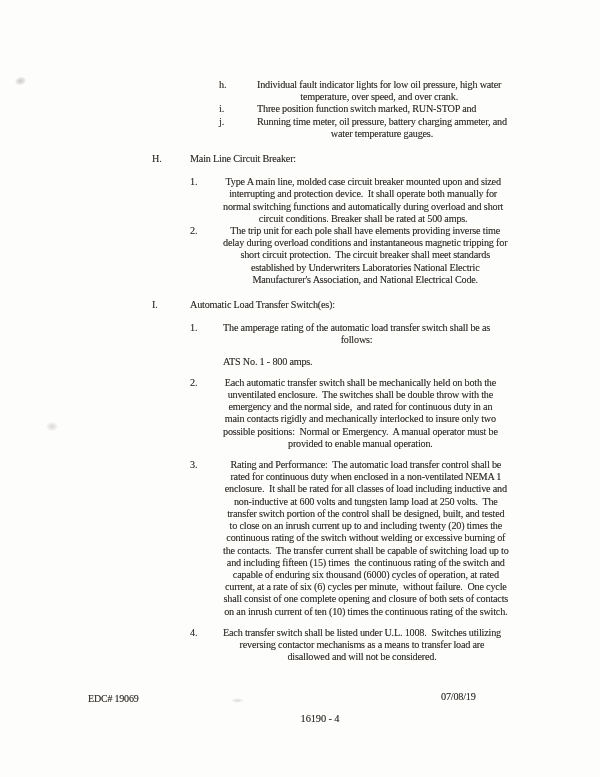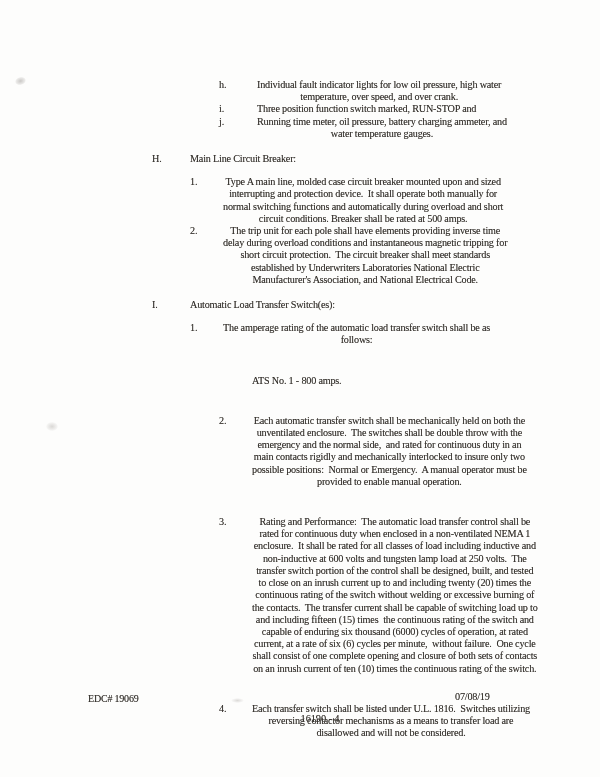--- a/index.html
+++ b/index.html
@@ -16,37 +16,37 @@
     overflow:hidden;
   }
   .doc{
     position:absolute;
     top:79px;left:0;right:0;
     font-size:10.2px;
     letter-spacing:-0.2px;
     text-shadow:0 0 0.6px rgba(75,68,60,0.55);
   }
   .block{display:flex;align-items:flex-start;}
-  .block.gap{margin-top:28px;padding-left:29px;}
+  .block.gap{margin-top:9px;}
   .block.heading{margin-top:13px;margin-bottom:11px;}
   .marker{display:block;flex:none;}
   .heading .marker{margin-left:152px;width:38px;}
   .numitem .marker{margin-left:190px;width:33px;}
   .subitem .marker{margin-left:219px;width:38px;}
   .text{display:block;}
   .line{line-height:12.2px;white-space:pre;text-align:center;}
   .marker{line-height:12.2px;white-space:pre;}
 
   .footer-left{
     position:absolute;left:88px;top:693px;
     font-size:10px;letter-spacing:-0.2px;
     text-shadow:0 0 0.6px rgba(75,68,60,0.55);
   }
   .footer-right{
-    position:absolute;left:455px;top:691px;
+    position:absolute;left:441px;top:691px;
     font-size:10.2px;letter-spacing:-0.2px;
     text-shadow:0 0 0.6px rgba(75,68,60,0.55);
   }
   .pagenum{
     position:absolute;left:20px;top:713px;width:600px;
     text-align:center;
     font-size:10.4px;letter-spacing:-0.1px;
     text-shadow:0 0 0.6px rgba(75,68,60,0.55);
   }
 
@@ -160,21 +160,21 @@
           <div class="line">and including fifteen (15) times  the continuous rating of the switch and</div>
           <div class="line">capable of enduring six thousand (6000) cycles of operation, at rated</div>
           <div class="line">current, at a rate of six (6) cycles per minute,  without failure.  One cycle</div>
           <div class="line">shall consist of one complete opening and closure of both sets of contacts</div>
           <div class="line">on an inrush current of ten (10) times the continuous rating of the switch.</div>
         </div>
       </div>
       <div class="block numitem gap">
         <span class="marker">4.</span>
         <div class="text">
-          <div class="line">Each transfer switch shall be listed under U.L. 1816.  Switches utilizing</div>
+          <div class="line">Each transfer switch shall be listed under U.L. 1008.  Switches utilizing</div>
           <div class="line">reversing contactor mechanisms as a means to transfer load are</div>
           <div class="line">disallowed and will not be considered.</div>
         </div>
       </div>
     </div>
 
   <div class="footer-left">EDC# 19069</div>
 
   <div class="footer-right">07/08/19</div>
 

